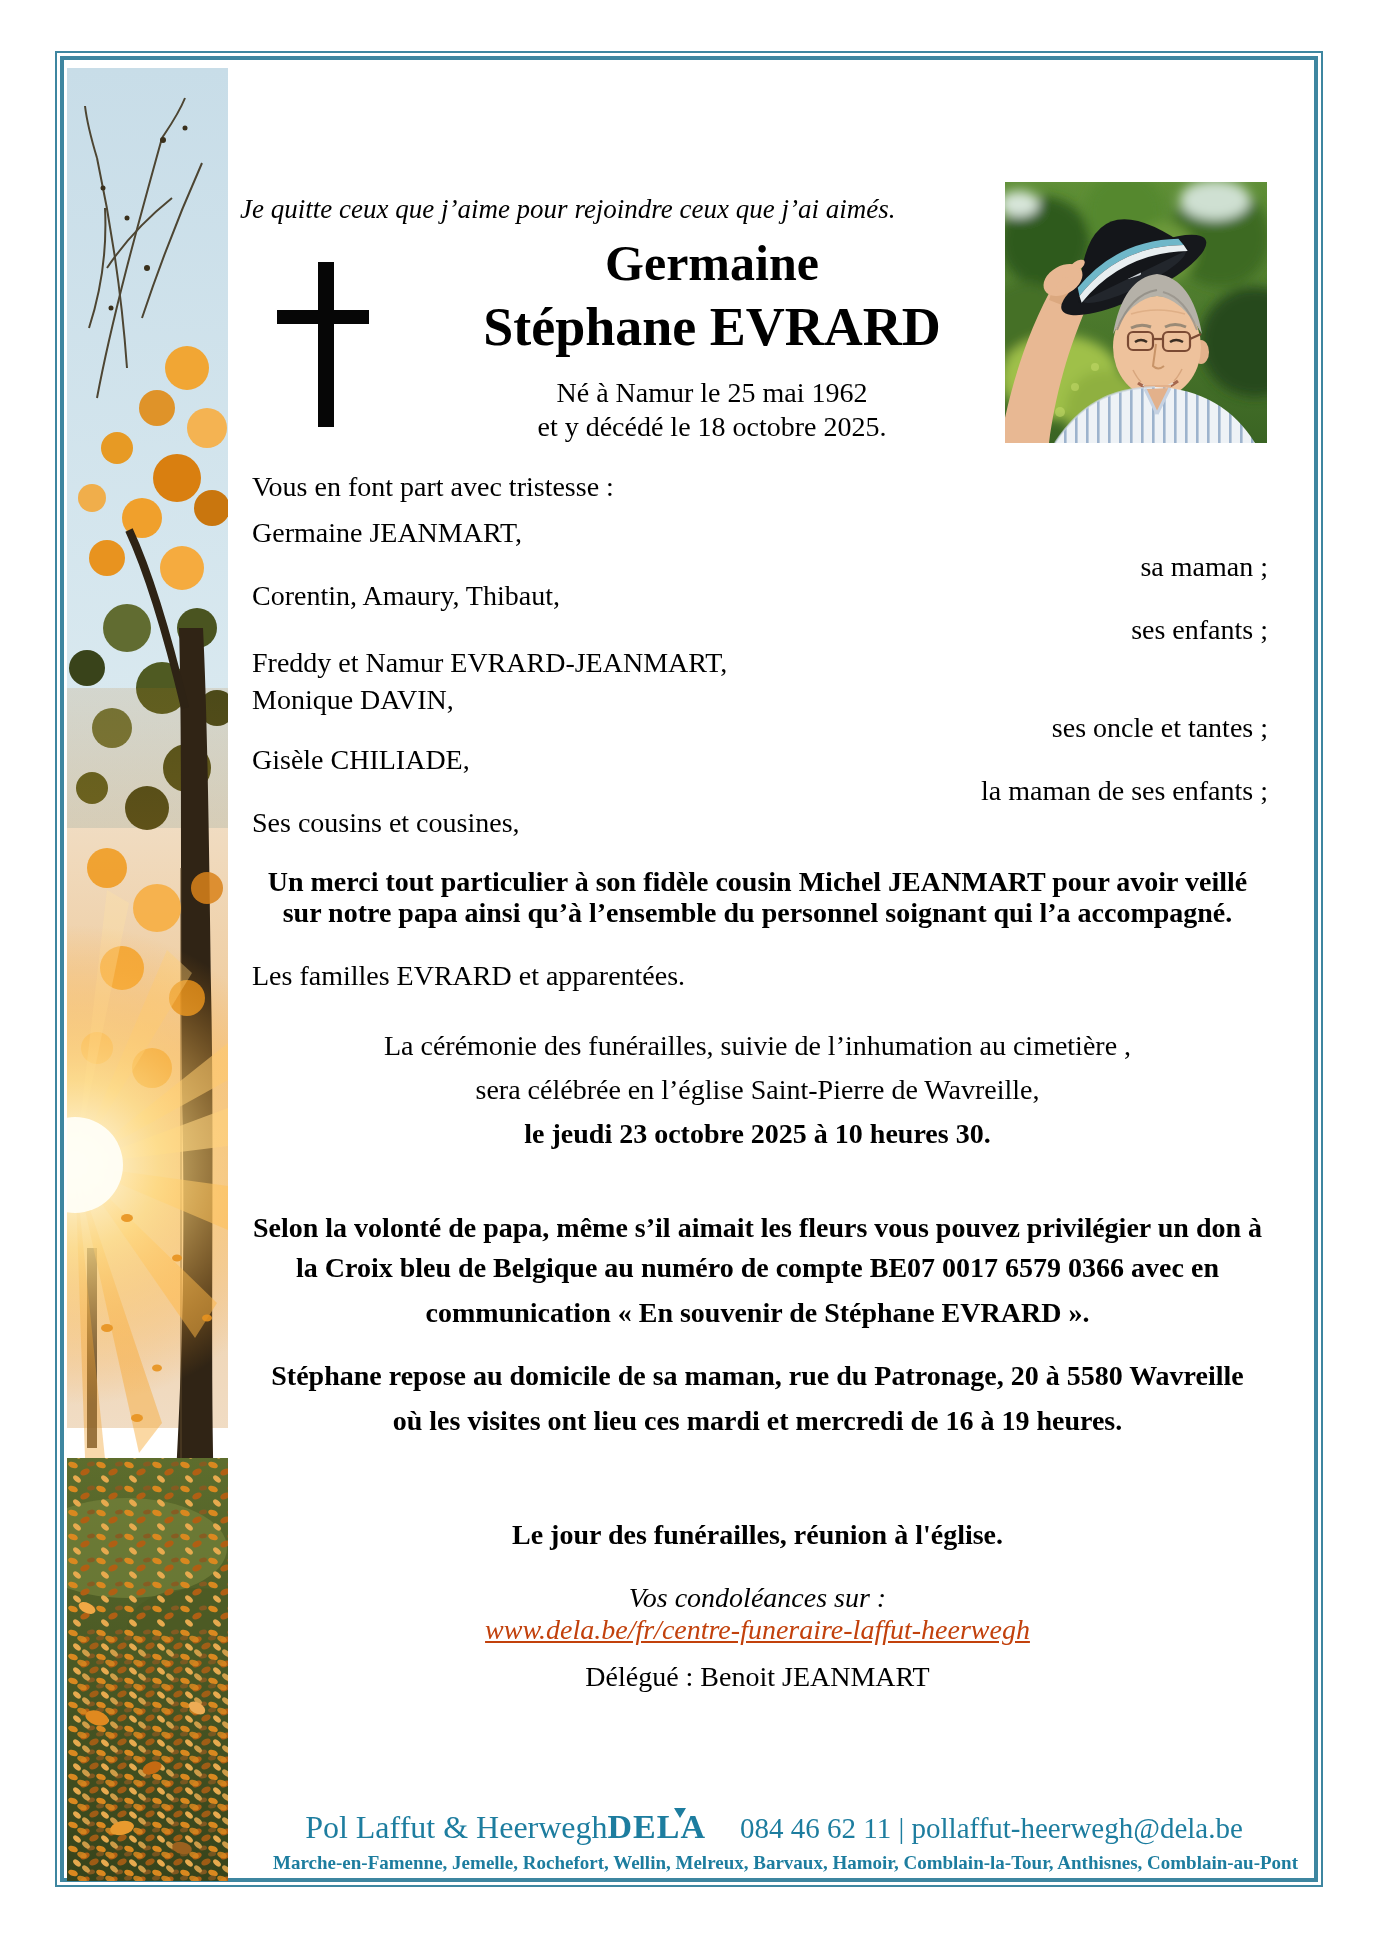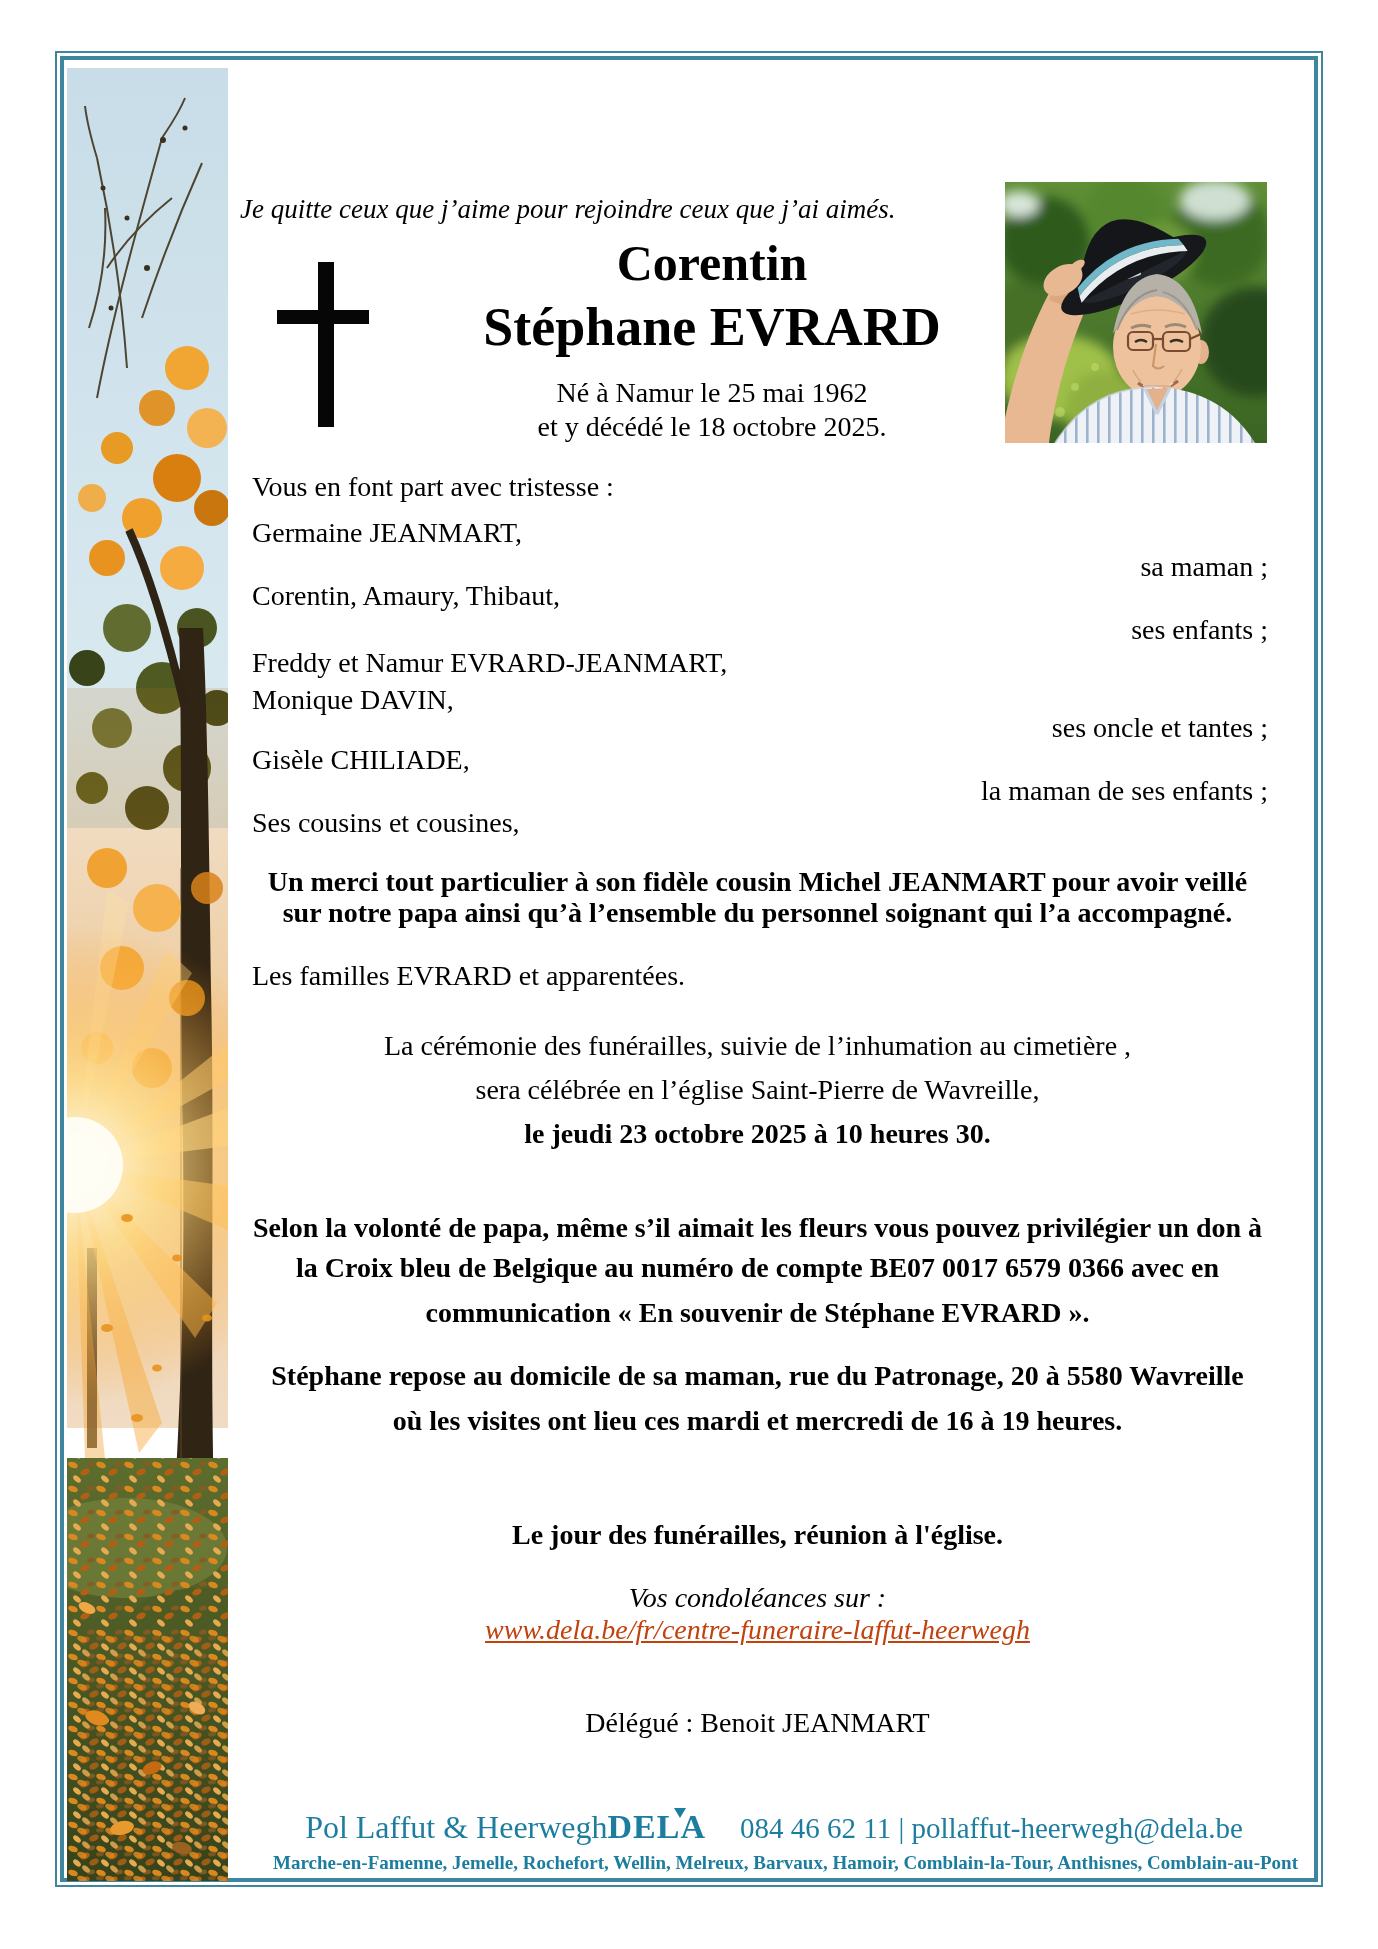--- a/index.html
+++ b/index.html
@@ -282,21 +282,21 @@
   </div>
 
   <div class="ln quote">Je quitte ceux que j’aime pour rejoindre ceux que j’ai aimés.</div>
 
   <div class="cross">
     <div class="v"></div>
     <div class="h"></div>
   </div>
 
   <div class="title-block">
-    <div class="title-line1">Corentin</div>
+    <div class="title-line1">Germaine</div>
     <div class="title-line2">Stéphane EVRARD</div>
     <div class="title-birth">Né à Namur le 25 mai 1962</div>
     <div class="title-death">et y décédé le 18 octobre 2025.</div>
   </div>
 
   <div class="ln l" style="top:471px">Vous en font part avec tristesse :</div>
   <div class="ln l" style="top:517px">Germaine JEANMART,</div>
   <div class="ln r" style="top:551px">sa maman ;</div>
   <div class="ln l" style="top:580px">Corentin, Amaury, Thibaut,</div>
   <div class="ln r" style="top:614px">ses enfants ;</div>
@@ -323,21 +323,21 @@
   <div class="ln c b" style="top:1360px">Stéphane repose au domicile de sa maman, rue du Patronage, 20 à 5580 Wavreille</div>
   <div class="ln c b" style="top:1405px">où les visites ont lieu ces mardi et mercredi de 16 à 19 heures.</div>
 
   <div class="ln c b" style="top:1519px">Le jour des funérailles, réunion à l'église.</div>
 
   <div class="ln c i" style="top:1582px">Vos condoléances sur :</div>
   <div class="ln c" style="top:1614px">
     <a class="lnk">www.dela.be/fr/centre-funeraire-laffut-heerwegh</a>
   </div>
 
-  <div class="ln c" style="top:1707px">Délégué : Benoit JEANMART</div>
+  <div class="ln c" style="top:1661px">Délégué : Benoit JEANMART</div>
 
   <div class="footer1">
     <span class="footer-brand">Pol Laffut &amp; Heerwegh</span>
     <span class="footer-logo">
       <span>DELA</span>
       <span class="logo-mark"></span>
     </span>
     <span class="footer-contact">084 46 62 11 | pollaffut-heerwegh@dela.be</span>
   </div>
   <div class="footer2">Marche-en-Famenne, Jemelle, Rochefort, Wellin, Melreux, Barvaux, Hamoir, Comblain-la-Tour, Anthisnes, Comblain-au-Pont</div>

